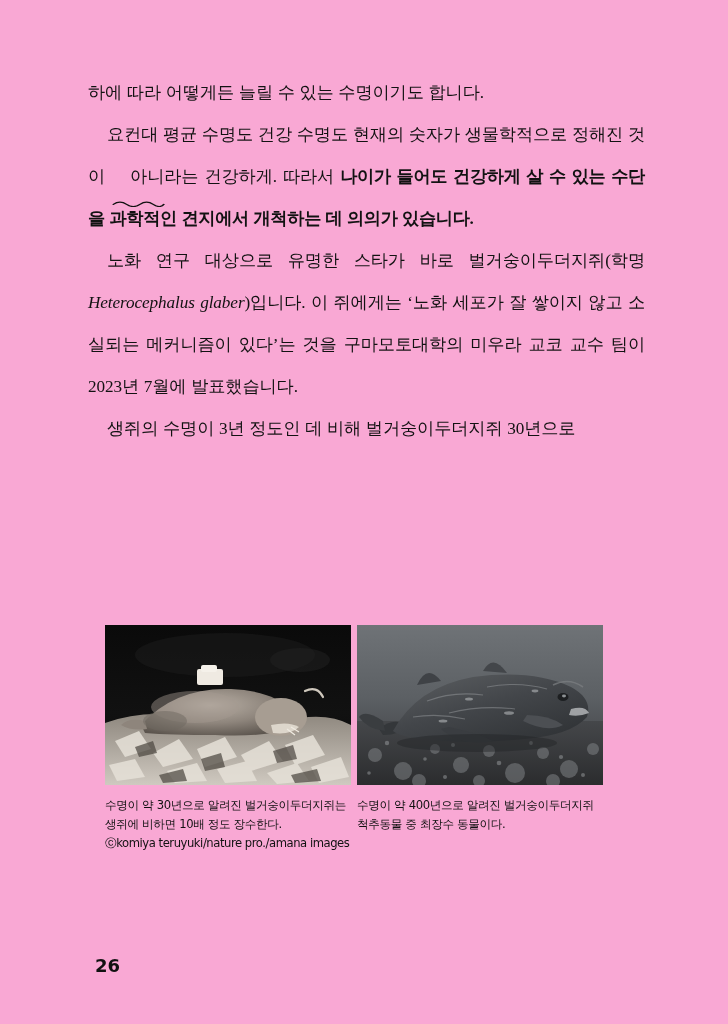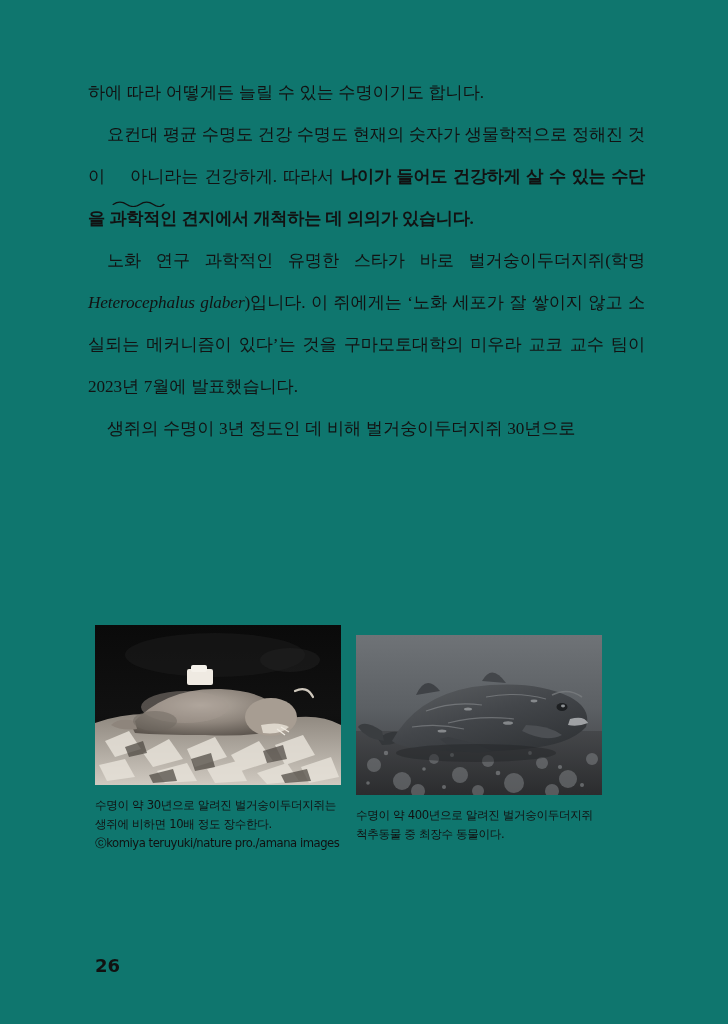--- a/index.html
+++ b/index.html
@@ -13,21 +13,21 @@
     position: relative;
     overflow: hidden;
     font-family: "Liberation Serif", serif;
     color: #111111;
     -webkit-font-smoothing: antialiased;
   }
 
   .page {
     position: absolute;
     inset: 0;
-    background: #0f766e;
+    background: #f9a8d4;
   }
 
   
   .textblock {
     position: absolute;
     left: 88px;
     top: 72px;
     width: 557px;
   }
 
@@ -57,26 +57,25 @@
     left: 1px;
     bottom: -9px;
     width: 100%;
     height: 7px;
     pointer-events: none;
   }
 
   
   .figures {
     position: absolute;
-    left: 95px;
+    left: 105px;
     top: 625px;
     width: 507px;
     display: flex;
-    gap: 15px;
-    align-items: center;
+    gap: 6px;
   }
   .figure {
     width: 246px;
   }
   .photo {
     width: 246px;
     height: 160px;
     display: block;
     border: 0;
     overflow: hidden;
@@ -126,21 +125,21 @@
     </p>
 
     <p class="para indent">
       <span>요컨대 평균 수명도 건강 수명도 현재의 숫자가 생물학적으로 정해진 것이 </span><span class="wavy"><span>아니</span><svg class="wavemark" viewBox="0 0 40 8" preserveAspectRatio="none">
             <path d="M1 5 Q 6 0 11 5 T 21 5 T 31 5 T 39 5" fill="none" stroke="#111111" stroke-width="1.3" stroke-linecap="round"></path>
           </svg></span><span>라는 건강하게. 따라서 </span><span class="b">나이가 들어도 건강하게 살 수 있는 수단을 과학적인 견지에서 개척하는 데 의의가 있습니다.</span>
     </p>
 
 
     <p class="para indent">
-      <span>노화 연구 과학적인 유명한 스타가 바로 벌거숭이두더지쥐(학명 </span><span class="sci">Heterocephalus glaber</span><span>)입니다. 이 쥐에게는 ‘노화 세포가 잘 쌓이지 않고 소실되는 메커니즘이 있다’는 것을 구마모토대학의 미우라 교코 교수 팀이 2023년 7월에 발표했습니다.</span>
+      <span>노화 연구 대상으로 유명한 스타가 바로 벌거숭이두더지쥐(학명 </span><span class="sci">Heterocephalus glaber</span><span>)입니다. 이 쥐에게는 ‘노화 세포가 잘 쌓이지 않고 소실되는 메커니즘이 있다’는 것을 구마모토대학의 미우라 교코 교수 팀이 2023년 7월에 발표했습니다.</span>
     </p>
 
     <p class="para indent">
       <span>생쥐의 수명이 3년 정도인 데 비해 벌거숭이두더지쥐 30년으로</span>
     </p>
 
   </div>
 
   <div class="figures">
 

